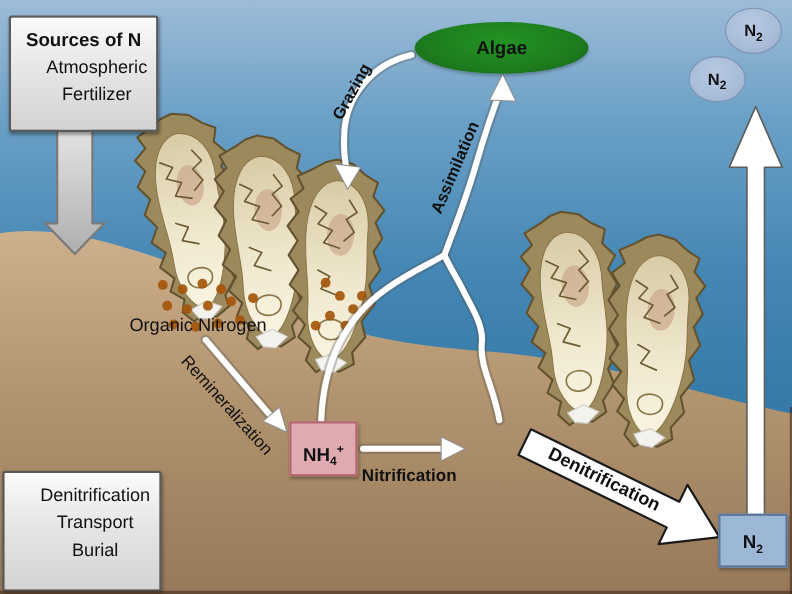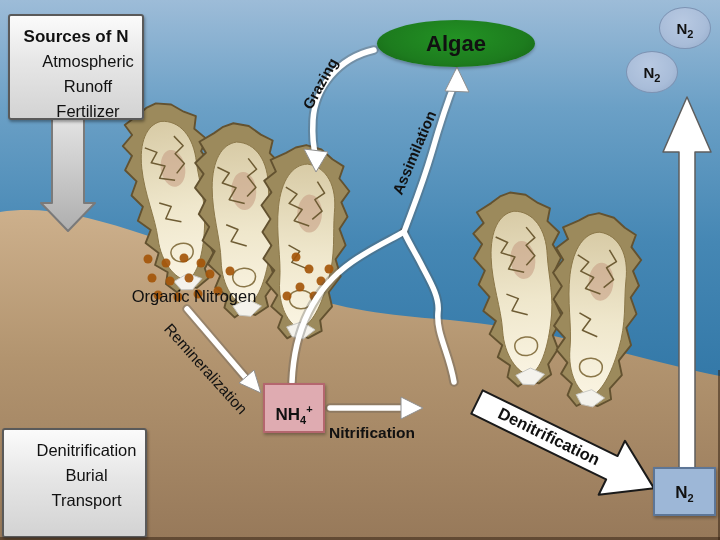--- a/index.html
+++ b/index.html
@@ -19,21 +19,21 @@
     padding-top:8px;
   }
   .info-box .hd { font-weight:bold; font-size:17px; line-height:25px; }
   .info-box .ln { font-size:16.5px; line-height:25px;margin-left:24px; }
 
   
   .ellipse-node { position:absolute; border-radius:50%; text-align:center; }
   #algae-node {
     left:377px; top:20px; width:158px; height:47px; line-height:47px;
     background:radial-gradient(ellipse at 50% 38%, #239224 0%, #1d7c1e 62%, #156014 100%);
-    font-size:22px; font-weight:600; box-shadow:0 2px 3px rgba(0,0,0,.25);
+    font-size:17px; font-weight:600; box-shadow:0 2px 3px rgba(0,0,0,.25);
   }
   .n2-bubble {
     width:52px; height:42px; line-height:42px; font-weight:bold; font-size:15px;
     background:radial-gradient(ellipse at 45% 35%, #b8c9e2 0%, #a9bdd9 60%, #93a9c8 100%);
     border:1.5px solid #7d93b3; box-sizing:border-box;
   }
   .chem-box {
     position:absolute; box-sizing:border-box; text-align:center; font-weight:600;
     font-size:17px; box-shadow:1px 2px 3px rgba(0,0,0,.3);
   }
@@ -47,21 +47,21 @@
 
   
   .flow-label { position:absolute; text-align:center; font-weight:600; font-size:15px;
     white-space:nowrap; }
   #grazing-label        { left:275px; top:75px;  width:90px;  transform:rotate(-61deg); }
   #assimilation-label   { left:349px; top:144px; width:130px; transform:rotate(-67deg); }
   #remineralization-label{ left:133px; top:360px; width:145px; transform:rotate(48deg); font-weight:400; font-size:15.5px;}
   #nitrification-label  { left:322px; top:424px; width:100px; font-weight:700; font-size:15.5px;}
   #denitrification-label{ left:479px; top:427px; width:140px; transform:rotate(26deg);
     font-weight:bold; font-size:16.5px; }
-  #organic-n-label { position:absolute; left:120px; top:287px; width:148px; text-align:center;
+  #organic-n-label { position:absolute; left:106px; top:287px; width:148px; text-align:center;
     font-size:16.5px; }
 
   
   .flow-shadow { fill:none; stroke:#555; stroke-opacity:.32; stroke-width:9.5; stroke-linecap:round; }
   .flow { fill:none; stroke:#fff; stroke-width:5.5; stroke-linecap:round; }
   .flow-head { fill:#fff; stroke:#8f8f8f; stroke-width:1; }
 
   
   .oyster-outer { fill:#9c8a5c; stroke:#635230; stroke-width:2; stroke-linejoin:round; }
   .oyster-inner { fill:url(#shellGrad); stroke:#8a7648; stroke-width:1; }
@@ -170,28 +170,27 @@
     <g transform="translate(477,402) rotate(26)">
       <polygon points="0,-13 150,-13 150,-30 197,0 150,30 150,13 0,13" fill="#ffffff" stroke="#1a1a1a" stroke-width="2" stroke-linejoin="round"></polygon>
     </g>
 
     <polygon points="679,470 679,152 663,152 687,97 711,152 695,152 695,470" fill="#ffffff" stroke="#5e5e5e" stroke-width="1.5" stroke-linejoin="round"></polygon>
   </svg>
 
   <div class="info-box" style="left:8px; top:14px; width:136px; height:106px;">
     <div class="hd">Sources of N</div>
     <div class="ln">Atmospheric</div>
-    <div class="ln">Runoff</div>
     <div class="ln">Fertilizer</div>
   </div>
 
   <div class="info-box" style="left:2px; top:428px; width:145px; height:110px;">
     <div class="ln">Denitrification</div>
+    <div class="ln">Transport</div>
     <div class="ln">Burial</div>
-    <div class="ln">Transport</div>
   </div>
 
   <div class="ellipse-node" id="algae-node">
     <span>Algae</span>
   </div>
 
   <div class="ellipse-node n2-bubble" style="left:659px; top:7px;">
     <span>N</span><sub>2</sub>
   </div>
   <div class="ellipse-node n2-bubble" style="left:626px; top:51px;">

